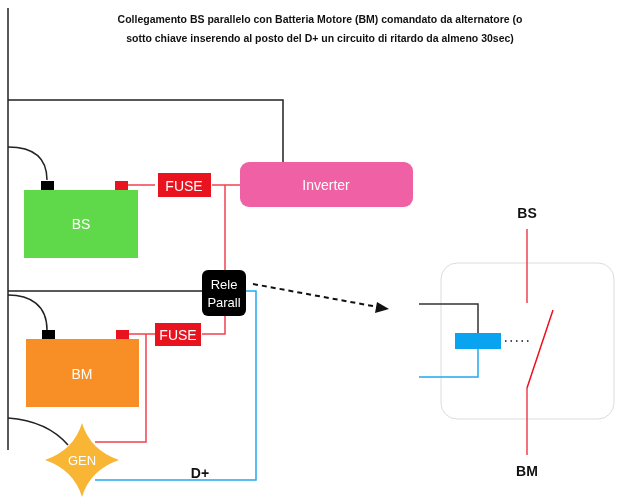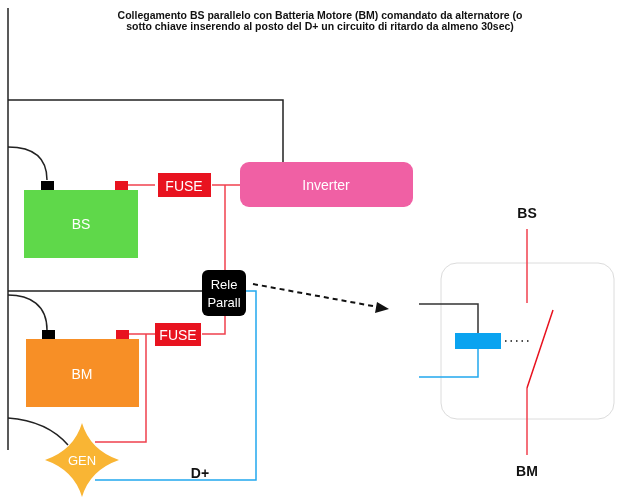--- a/index.html
+++ b/index.html
@@ -1,17 +1,17 @@
 <!DOCTYPE html>
 <html><head>
   <meta charset="utf-8">
   <style>
     html, body { margin: 0; padding: 0; background: #ffffff; }
     body { width: 636px; height: 500px; position: relative; overflow: hidden; font-family: "Liberation Sans", sans-serif; }
-    #title { position: absolute; left: 110px; top: 10px; width: 420px; text-align: center; font-size: 10.5px; font-weight: bold; line-height: 11px; color: #111; }
+    #title { position: absolute; left: 110px; top: 10px; width: 420px; text-align: center; font-size: 10.5px; font-weight: bold; line-height: 19px; color: #111; }
     svg { position: absolute; left: 0; top: 0; }
     .lbl-white { fill: #ffffff; font-family: "Liberation Sans", sans-serif; }
     .lbl-black { fill: #111111; font-family: "Liberation Sans", sans-serif; font-weight: bold; }
   </style>
 </head>
 <body>
 
 <div id="title">Collegamento BS parallelo con Batteria Motore (BM) comandato da alternatore (o sotto chiave inserendo al posto del D+ un circuito di ritardo da almeno 30sec)</div>
 
 <svg width="636" height="500" viewBox="0 0 636 500">

